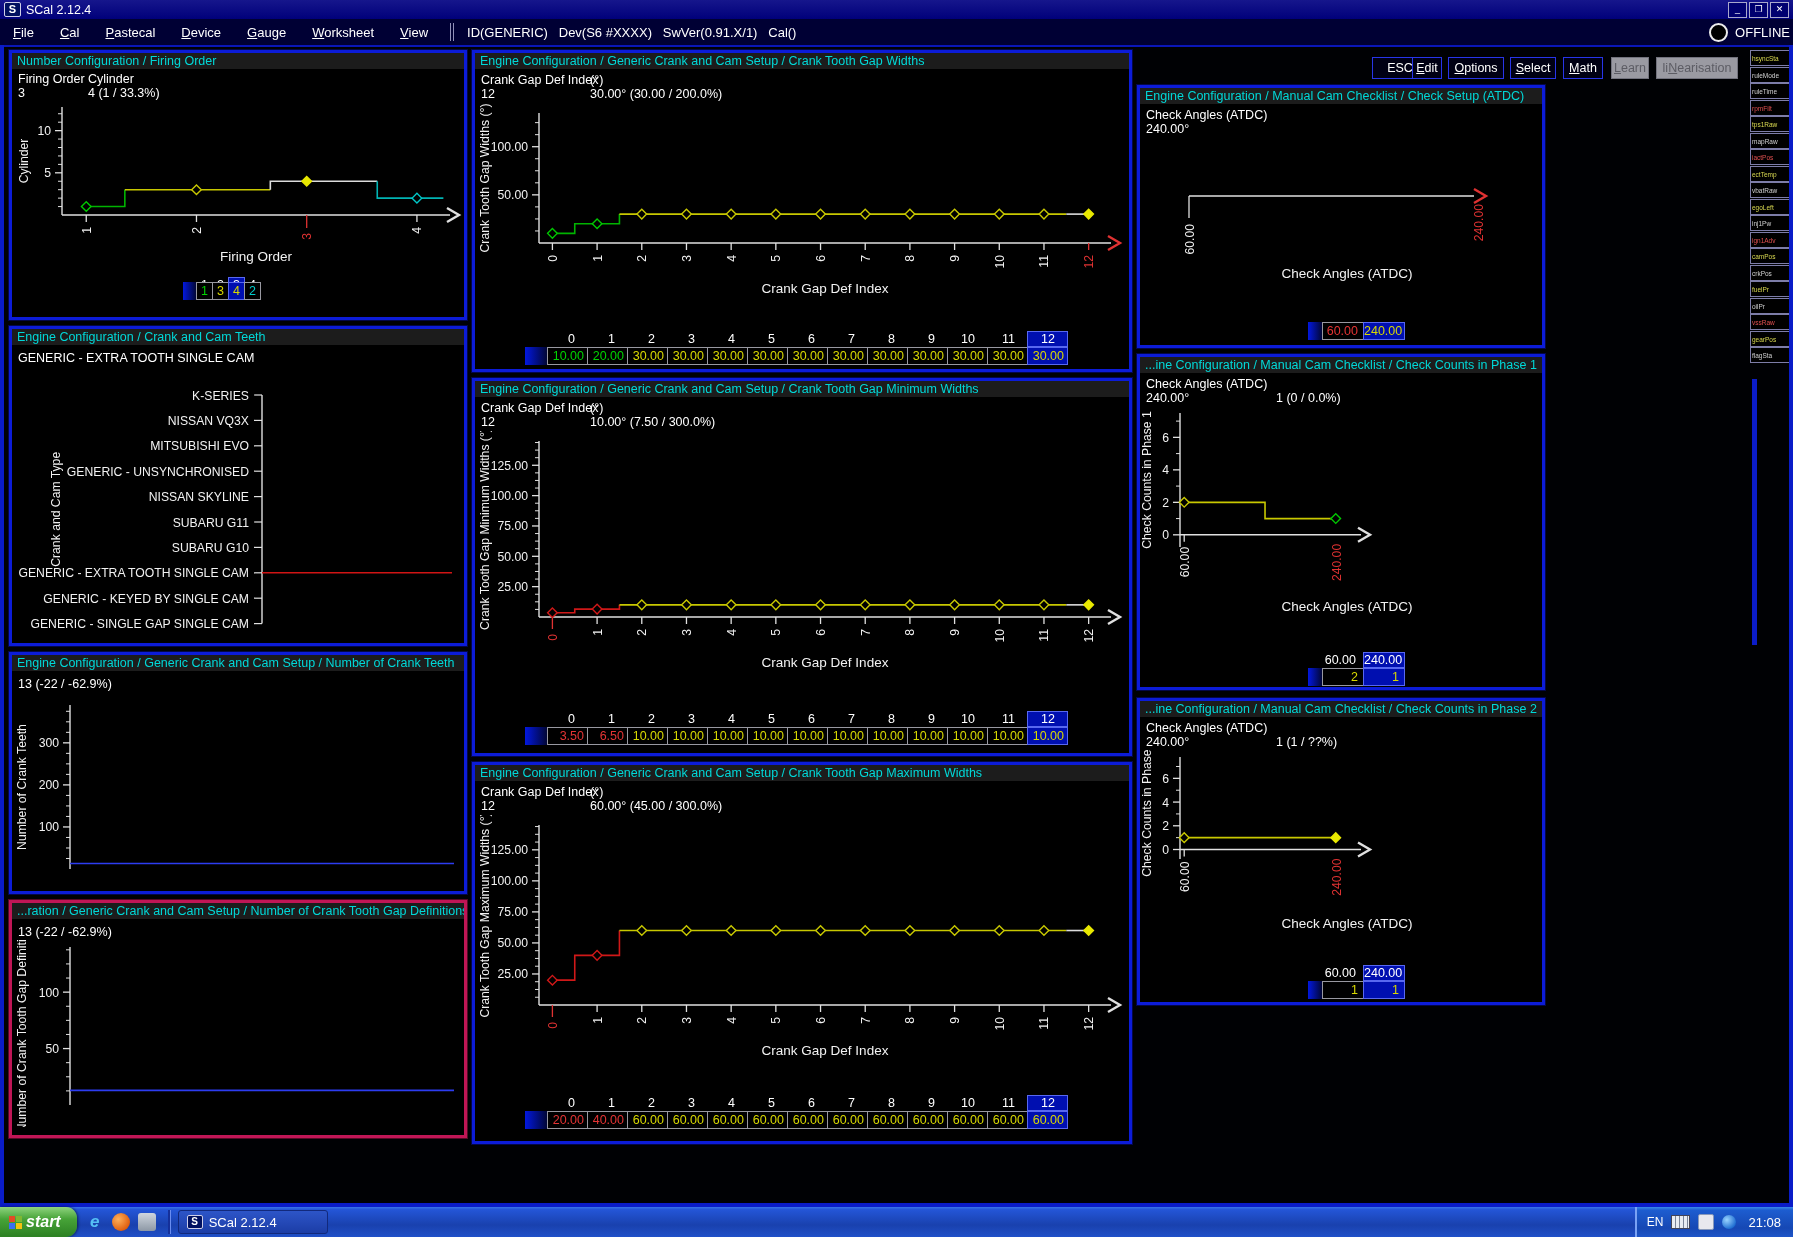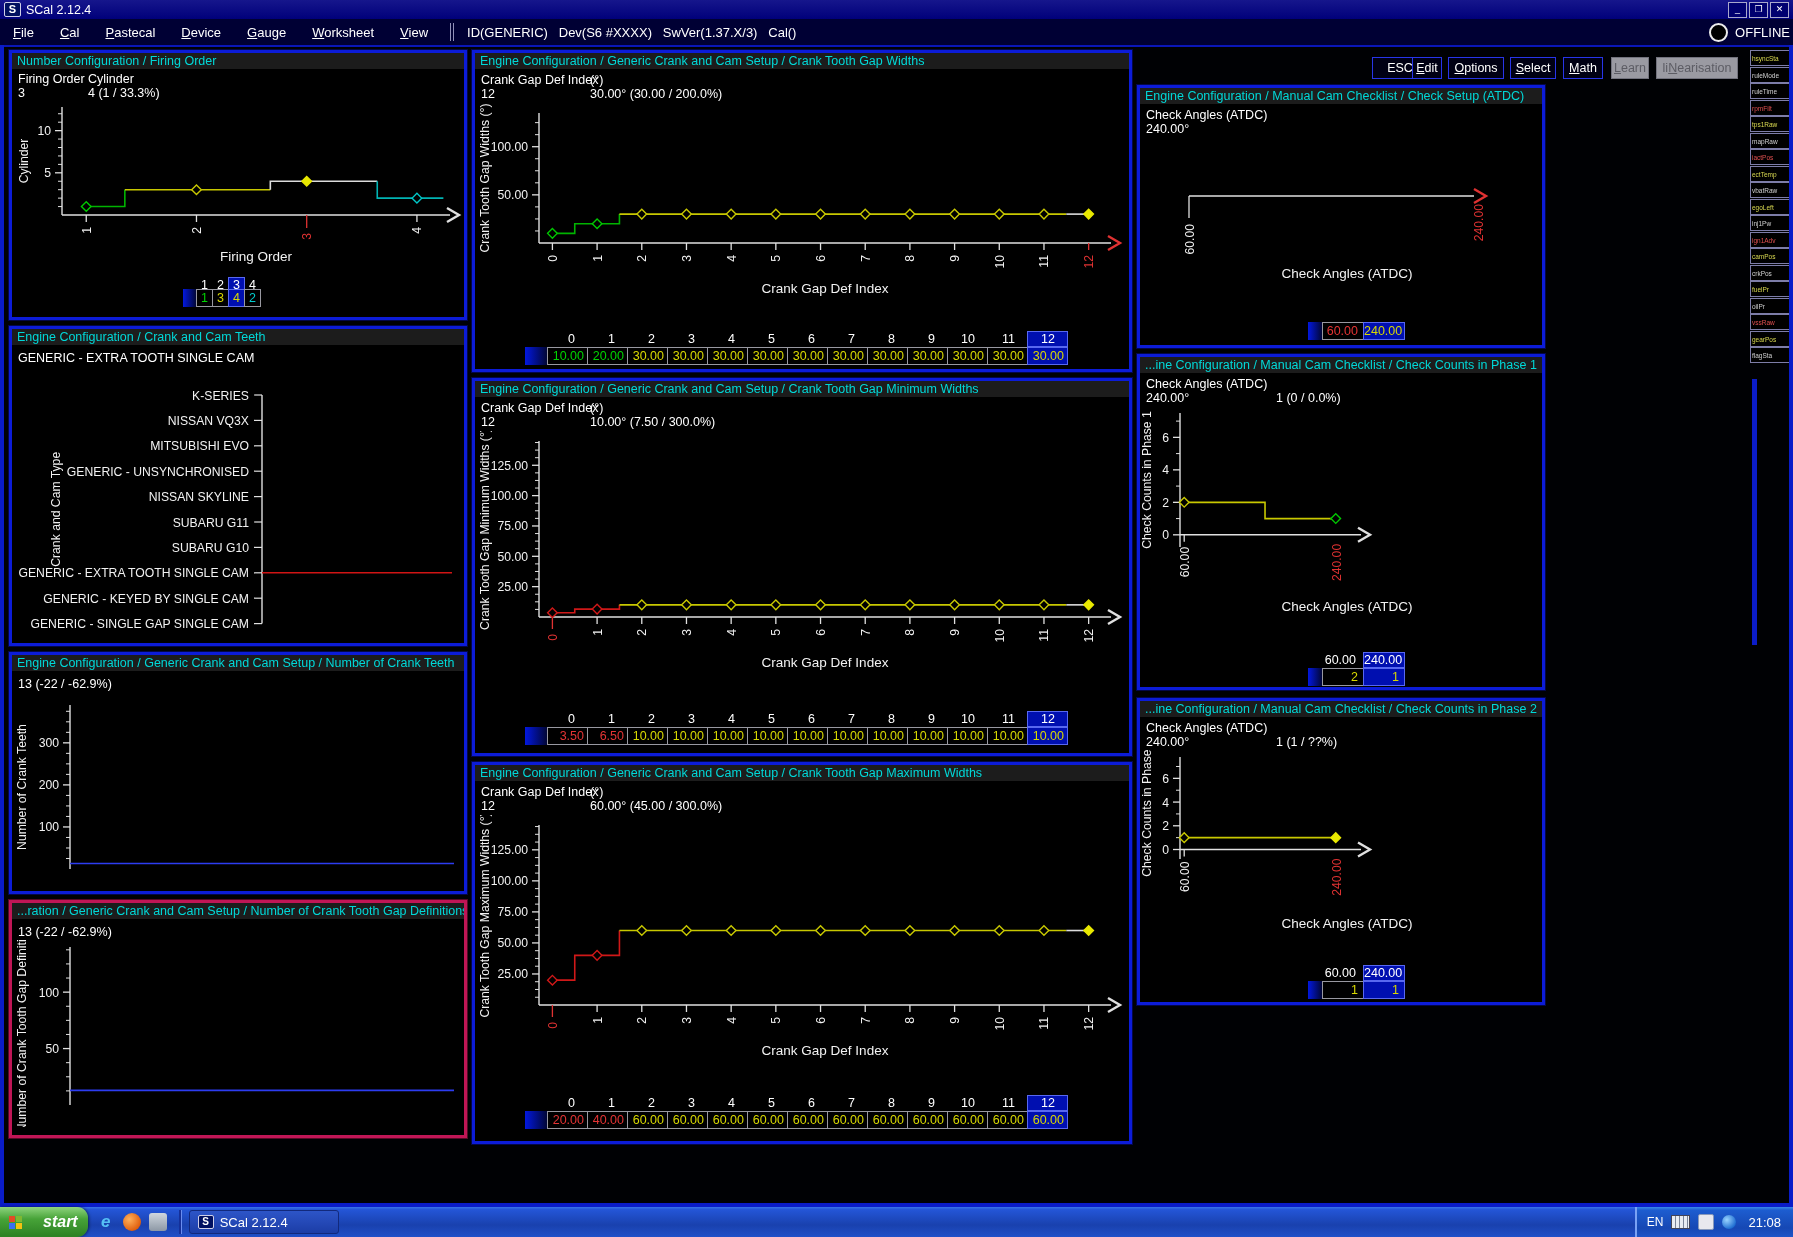--- a/index.html
+++ b/index.html
@@ -56,21 +56,21 @@
     line-height:20px;text-align:center;box-sizing:border-box;}
   .tbtn.off{background:#9a9aa2;border-color:#73737e;color:#5c5c64;}
   
   .sidebar{position:absolute;left:1750px;top:50px;width:41px;}
   .srow{height:16px;line-height:15px;border:1px solid #7d7da8;margin-bottom:0.5px;font-size:6.5px;
     padding:0 1px;overflow:hidden;background:#000;box-sizing:border-box;}
   .sstrip{position:absolute;left:1752px;top:379px;width:5px;height:266px;background:#0b1cc8;}
   
   .taskbar{position:absolute;left:0;top:1207px;width:1793px;height:30px;display:flex;align-items:center;
     background:linear-gradient(180deg,#3a74e8 0%,#2456d8 8%,#1941ae 60%,#2050c8 100%);}
-  .startbtn{height:30px;display:flex;align-items:center;gap:21px;padding:0 10px 0 9px;border-radius:0 11px 11px 0;
+  .startbtn{height:30px;display:flex;align-items:center;gap:4px;padding:0 16px 0 9px;border-radius:0 11px 11px 0;
     background:linear-gradient(180deg,#8ed47e 0%,#47a338 40%,#2e8324 95%);color:#fff;font-size:16px;
     font-weight:bold;font-style:italic;box-shadow:1px 0 3px #0008;}
   .flag{display:grid;grid-template-columns:6px 6px;grid-template-rows:6px 6px;gap:1px;}
   .flag span:nth-child(1){background:#e24b26;} .flag span:nth-child(2){background:#7eb832;}
   .flag span:nth-child(3){background:#3a6ff0;} .flag span:nth-child(4){background:#f3c211;}
   .ql{display:flex;align-items:center;gap:8px;padding:0 9px;}
   .qlic{width:18px;height:18px;display:inline-block;text-align:center;}
   .ie{color:#55c0f5;font-weight:bold;font-style:italic;font-size:17px;line-height:18px;}
   .ff{border-radius:50%;background:radial-gradient(circle at 35% 35%,#ffb05a,#e06010 70%,#903800);}
   .gr{border-radius:3px;background:linear-gradient(#cfd6de,#8d98a5);}
@@ -103,21 +103,21 @@
 
   <div class="menubar">
     <span class="mitem"><u>F</u>ile</span>
     <span class="mitem"><u>C</u>al</span>
     <span class="mitem"><u>P</u>astecal</span>
     <span class="mitem"><u>D</u>evice</span>
     <span class="mitem"><u>G</u>auge</span>
     <span class="mitem"><u>W</u>orksheet</span>
     <span class="mitem"><u>V</u>iew</span>
     <span class="msep"></span>
-    <span class="mstatus">ID(GENERIC)   Dev(S6 #XXXX)   SwVer(1.37.X/3)   Cal()</span>
+    <span class="mstatus">ID(GENERIC)   Dev(S6 #XXXX)   SwVer(0.91.X/1)   Cal()</span>
     <span class="offwrap">
       <span class="offcircle"></span>
       <span>OFFLINE</span>
     </span>
   </div>
 
   <div class="content">
 
     <span class="tbtn" style="left:1372px;top:10px;width:56px">ESC</span>
     <span class="tbtn" style="left:1412px;top:10px;width:30px"><u>E</u>dit</span>
@@ -162,21 +162,21 @@
             <polyline fill="none" stroke="#c8c800" stroke-width="1.6" points="108.82954545454547,88.6875 254.32954545454547,88.6875"></polyline>
             <polyline fill="none" stroke="#dcdcdc" stroke-width="1.6" points="254.32954545454547,88.6875 254.32954545454547,80.25 361.2500000000001,80.25"></polyline>
             <polyline fill="none" stroke="#00b4b4" stroke-width="1.6" points="361.2500000000001,80.25 361.2500000000001,97.125 427.3863636363637,97.125"></polyline>
             <path d="M 70.25 100.7625 L 75.05 105.5625 L 70.25 110.3625 L 65.45 105.5625 Z" fill="#000" stroke="#00c800" stroke-width="1.4"></path>
             <path d="M 180.47727272727275 83.8875 L 185.27727272727276 88.6875 L 180.47727272727275 93.4875 L 175.67727272727274 88.6875 Z" fill="#000" stroke="#c8c800" stroke-width="1.4"></path>
             <path d="M 290.7045454545455 75.45 L 295.5045454545455 80.25 L 290.7045454545455 85.05 L 285.9045454545455 80.25 Z" fill="#e8e800" stroke="#e8e800" stroke-width="1.4"></path>
             <path d="M 400.9318181818182 92.325 L 405.7318181818182 97.125 L 400.9318181818182 101.925 L 396.1318181818182 97.125 Z" fill="#000" stroke="#00c8c8" stroke-width="1.4"></path>
             <text x="12" y="60" fill="#f2f2f2" text-anchor="middle" transform="rotate(-90 12 60)" font-size="12.2">Cylinder</text>
           </svg></div>
       <div class="trow t-sm" style="left:171px;top:224px"><span class="rh ghost"></span><span class="cells"><span class="tcell th " style="color:#fff">1</span><span class="tcell th " style="color:#fff">2</span><span class="tcell th hl" style="color:#fff">3</span><span class="tcell th " style="color:#fff">4</span></span></div>
-      <div class="trow t-sm" style="left:171px;top:236px"><span class="rh"></span><span class="cells"><span class="tcell  " style="color:#00d200">1</span><span class="tcell  " style="color:#d8d800">3</span><span class="tcell  hl" style="color:#d8d800">4</span><span class="tcell  " style="color:#00cccc">2</span></span></div>
+      <div class="trow t-sm" style="left:171px;top:229px"><span class="rh"></span><span class="cells"><span class="tcell  " style="color:#00d200">1</span><span class="tcell  " style="color:#d8d800">3</span><span class="tcell  hl" style="color:#d8d800">4</span><span class="tcell  " style="color:#00cccc">2</span></span></div>
     </div>
 
     <div class="panel" style="left:9px;top:279px;width:458px;height:320px">
       <div class="ptitle">Engine Configuration / Crank and Cam Teeth</div>
       <div class="pline" style="top:22px"><span>GENERIC - EXTRA TOOTH SINGLE CAM</span></div>
       <div class="chart" style="left:2px;top:42px"><svg width="448" height="280" viewBox="0 0 448 280">
             <line x1="248" y1="24" x2="248" y2="252.6" stroke="#e0e0e0" stroke-width="1.4"></line>
             <line x1="240" y1="24" x2="248" y2="24" stroke="#e0e0e0" stroke-width="1.2"></line>
             <text x="235" y="28.5" fill="#f2f2f2" text-anchor="end" font-size="12.2">K-SERIES</text>
             <line x1="240" y1="49.4" x2="248" y2="49.4" stroke="#e0e0e0" stroke-width="1.2"></line>

